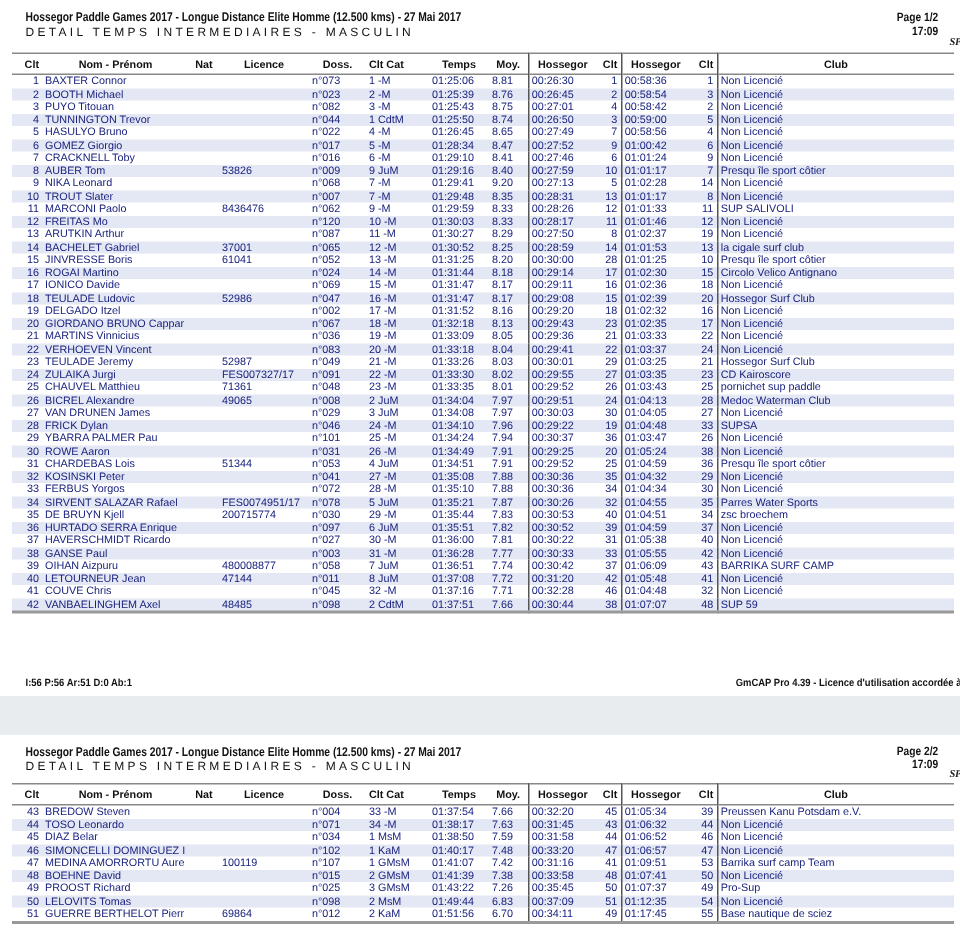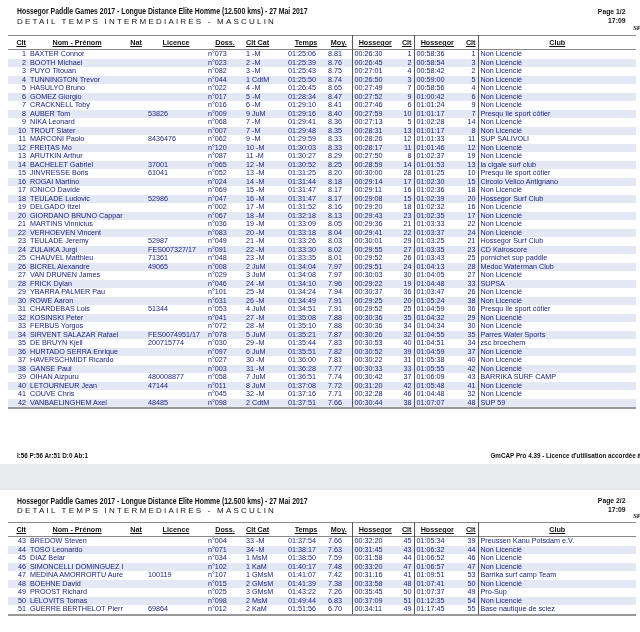--- a/index.html
+++ b/index.html
@@ -10,21 +10,21 @@
   #gap { position:absolute; left:0; top:464px; width:640px; height:26px; background:#e9ecee; }
   #page2 { top:490px; height:142px; }
   .hdr-title { position:absolute; left:17px; font-size:8.4px; font-weight:bold; transform:scaleX(0.82); transform-origin:left; white-space:nowrap; }
   .hdr-sub { position:absolute; left:17px; font-size:8px; font-weight:normal; letter-spacing:2.2px; white-space:nowrap; }
   .hdr-page { position:absolute; right:52px; font-size:8px; font-weight:bold; text-align:right; line-height:9px; transform:scaleX(0.85); transform-origin:right; }
   .logo { position:absolute; right:4px; width:44px; height:28px; }
   .logo .lt { position:absolute; bottom:0; left:4px; font-family:"Liberation Serif", serif; font-style:italic; font-weight:bold; font-size:7px; color:#222; letter-spacing:-0.3px; }
   .logo .lt i { color:#f29a00; font-size:6px; }
   table { position:absolute; left:8px; width:628px; border-collapse:collapse; font-size:7.2px; }
   th { font-weight:bold; text-align:center; height:13px; padding:0 2px; color:#111; white-space:nowrap; }
-  thead tr { border-top:1.5px solid #888; border-bottom:1.5px solid #888;text-decoration:underline; }
+  thead tr { border-top:1.5px solid #888; border-bottom:1.5px solid #888; }
   td { height:8.5px; padding:0 2px; color:#1a237e; white-space:nowrap; line-height:8.5px; }
   tbody tr:nth-child(even) { background:#e4e7f4; }
   tbody tr:last-child { border-bottom:2px solid #999; }
   .r { text-align:right; }
   .c { text-align:left; }
   .vl { border-left:1.5px solid #555; }
   .footer { position:absolute; top:452px; font-size:7px; font-weight:bold; transform:scaleX(0.9); }
 </style>
 </head>
 <body>
@@ -198,21 +198,21 @@
           <td class="vl">Presqu île sport côtier</td>
         </tr>
         <tr>
           <td class="r">9</td>
           <td>NIKA Leonard</td>
           <td></td>
           <td></td>
           <td>n°068</td>
           <td class="c">7 -M</td>
           <td>01:29:41</td>
-          <td>8.36</td>
+          <td>9.20</td>
           <td class="vl">00:27:13</td>
           <td class="r">5</td>
           <td class="vl">01:02:28</td>
           <td class="r">14</td>
           <td class="vl">Non Licencié</td>
         </tr>
         <tr>
           <td class="r">10</td>
           <td>TROUT Slater</td>
           <td></td>

